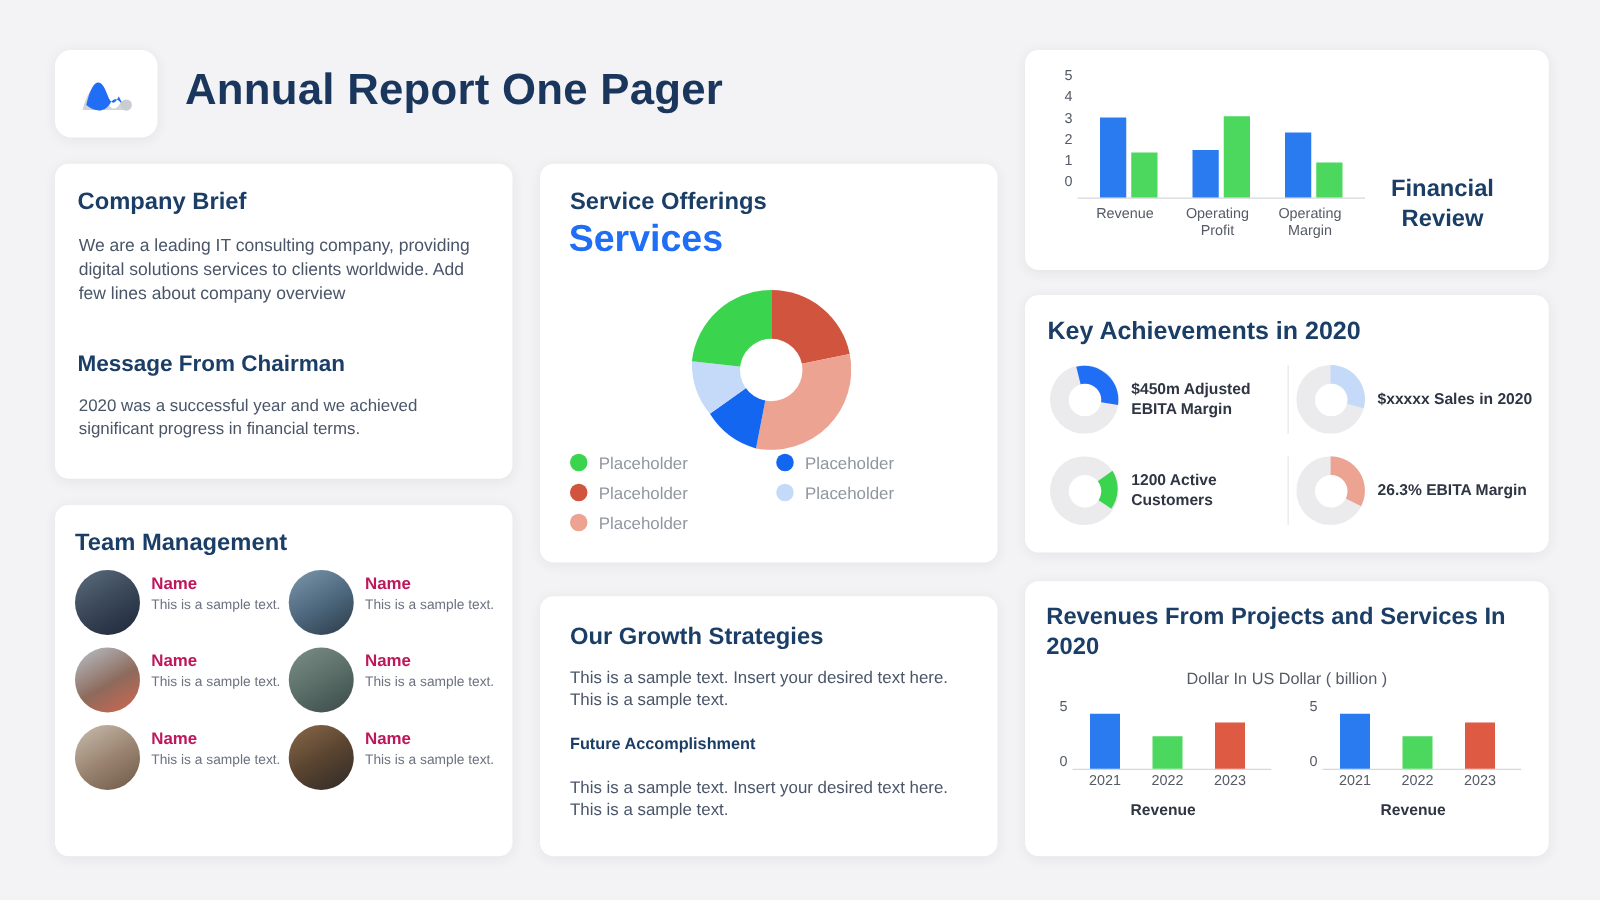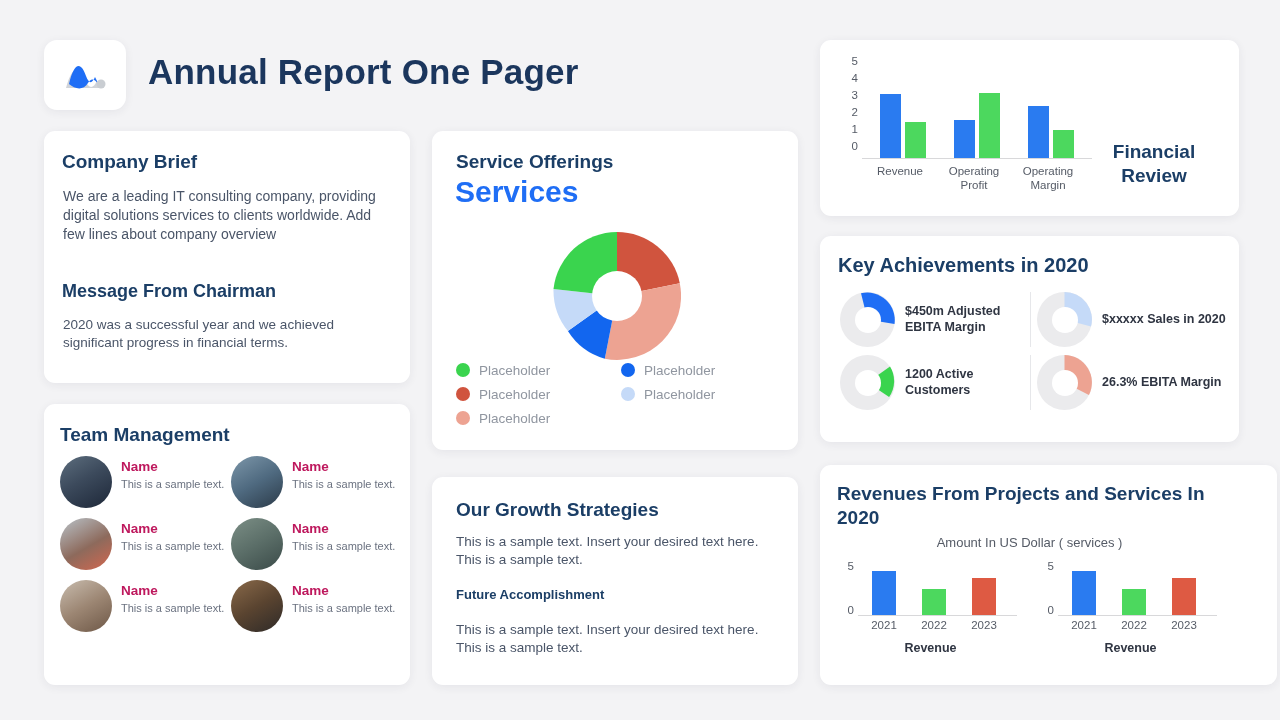--- a/index.html
+++ b/index.html
@@ -101,33 +101,33 @@
   .grp { position:absolute; bottom:0; display:flex; align-items:flex-end; gap:4px; height:100%; }
   .bar { width:21px; }
   .cat-labels { position:absolute; left:26px; top:108px; right:4px; height:40px; }
   .cat { position:absolute; text-align:center; font-size:11.5px; color:#555b66; line-height:1.25; }
 
   
   #card-key { left: 820px; top: 236px; width: 419px; height: 206px; }
   #card-key .t1 { position:absolute; left:18px; top:18px; font-size:20px; }
   .kpi-grid {
     position:absolute; left:14px; top:56px; width:392px;
-    display:grid; grid-template-columns: 1fr 1fr; row-gap:8px;
+    display:grid; grid-template-columns: 1fr 1fr; row-gap:18px;
   }
   .kpi { display:flex; align-items:center; gap:10px; padding-left:6px; }
   .kpi-col-sep { border-left:1px solid #e6e7ea; }
   .gauge { position:relative; width:55px; height:55px; flex:0 0 55px; }
   .gauge-hole {
     position:absolute; left:50%; top:50%; transform:translate(-50%,-50%);
     width:26px; height:26px; border-radius:50%; background:#fff;
   }
   .kpi-txt { font-size:12.5px; font-weight:bold; color:#2f3542; line-height:1.25; }
 
   
-  #card-rev { left: 820px; top: 465px; width: 457px; height: 220px; }
+  #card-rev { left: 820px; top: 465px; width: 419px; height: 220px; }
   #card-rev .t1 { position:absolute; left:17px; top:17px; width:395px; font-size:19px; line-height:1.28; }
   .rev-sub { position:absolute; left:0; top:70px; width:419px; text-align:center; font-size:13px; color:#555b66; }
   .mini-chart { position:absolute; top:96px; width:185px; height:110px; }
   .mini-ax { position:absolute; left:0; top:0; width:16px; height:56px; }
   .mini-ax div { position:absolute; right:0; font-size:11.5px; color:#555b66; line-height:1; }
   .mini-plot {
     position:absolute; left:20px; top:2px; right:6px; height:53px;
     border-bottom:1.3px solid #d8d8da;
   }
   .mini-bar { position:absolute; bottom:0; width:24px; }
@@ -338,21 +338,21 @@
           <div class="gauge-hole"></div>
         </div>
         <div class="kpi-txt">26.3% EBITA Margin</div>
       </div>
 
     </div>
   </div>
 
   <div class="card" id="card-rev">
     <div class="t1 h-navy">Revenues From Projects and Services In 2020</div>
-    <div class="rev-sub">Amount In US Dollar ( services )</div>
+    <div class="rev-sub">Dollar In US Dollar ( billion )</div>
 
     <div class="mini-chart" style="left:18px">
       <div class="mini-ax">
         <div style="top:0px">5</div>
         <div style="top:44px">0</div>
       </div>
       <div class="mini-plot">
         <div class="mini-bar" style="left:14px;height:85%;background:#2a7bf0"></div>
         <div class="mini-bar" style="left:64px;height:50%;background:#4cd85e"></div>
         <div class="mini-bar" style="left:114px;height:71%;background:#de5a43"></div>

